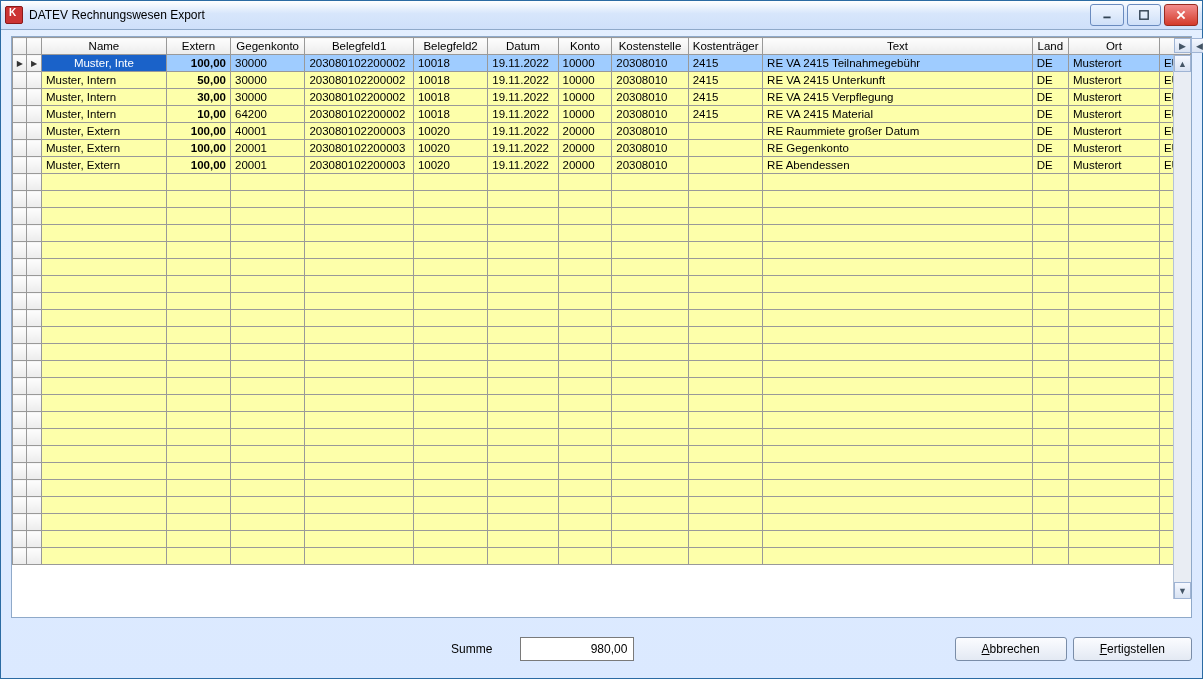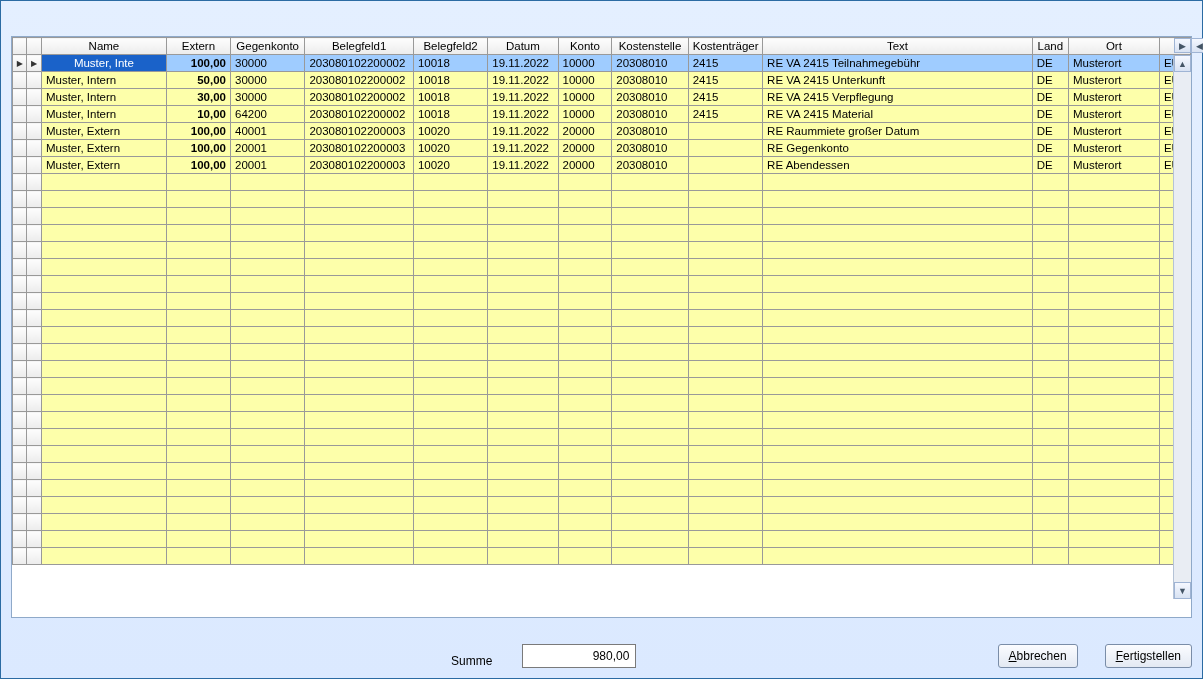--- a/index.html
+++ b/index.html
@@ -24,31 +24,53 @@
   tr.sel td.data{background:#9fccff;}
   tr.sel td.data.first{background:#1a62c9;color:#fff;text-align:center;}
   .num{text-align:right;font-weight:bold;}
   .scrollv{position:absolute;right:0;top:18px;bottom:18px;width:17px;background:#e9edf3;border-left:1px solid #b5c3d6;}
   .scrollv .sup,.scrollv .sdn{height:17px;background:linear-gradient(to bottom,#f5f8ff,#d8e2f2);border:1px solid #9fb4d4;box-sizing:border-box;display:flex;align-items:center;justify-content:center;font-size:9px;color:#456;position:absolute;left:0;right:0;}
   .scrollv .sup{top:0;} .scrollv .sdn{bottom:0;}
   .hscroll{height:17px;background:#e9edf3;border-top:1px solid #b5c3d6;position:relative;}
   .hscroll .sl,.hscroll .sr{width:17px;height:15px;background:linear-gradient(to bottom,#f5f8ff,#d8e2f2);border:1px solid #9fb4d4;box-sizing:border-box;display:flex;align-items:center;justify-content:center;font-size:9px;color:#456;position:absolute;top:0;}
   .hscroll .sl{left:0;} .hscroll .sr{right:0;}
   .hscroll .thumb{position:absolute;left:18px;width:48%;top:0;height:15px;background:linear-gradient(to bottom,#eaf2ff,#bcd3f4);border:1px solid #7fa0cf;border-radius:2px;}
-  .footer{position:absolute;left:10px;right:10px;bottom:10px;height:38px;display:flex;align-items:flex-end;gap:10px;}
+  .footer{position:absolute;left:10px;right:10px;bottom:10px;height:38px;display:flex;align-items:center;}
   .sumlabel{margin-left:440px;margin-right:20px;}
-  .suminput{width:100px;height:20px;border:1px solid #7a7a7a;padding:1px 6px;text-align:right;background:#fff;font-family:inherit;font-size:12px;}
+  .suminput{width:100px;height:20px;border:1px solid #7a7a7a;padding:1px 6px;text-align:right;background:#fff;font-family:inherit;font-size:12px;margin-left:8px;}
   .spacer{flex:1;}
-  .btn{height:24px;padding:0 10px;border:1px solid #7a8da8;background:linear-gradient(to bottom,#fbfcff,#e3e9f3);border-radius:3px;margin-left:17px;font-family:inherit;font-size:12px;}
+  .btn{height:24px;padding:0 26px;border:1px solid #7a8da8;background:linear-gradient(to bottom,#fbfcff,#e3e9f3);border-radius:3px;margin-left:6px;font-family:inherit;font-size:12px;}
   .btn .ul{text-decoration:underline;}
 </style>
 </head>
 <body>
 
 <div class="window">
+  <div class="titlebar">
+    <div class="appicon"></div>
+    <div class="title">DATEV Rechnungswesen Export</div>
+    <div class="winbtns">
+      <div class="winbtn">
+          <svg viewBox="0 0 10 10">
+            <line x1="2" y1="7" x2="8" y2="7" stroke="#345" stroke-width="1.5"></line>
+          </svg>
+        </div>
+      <div class="winbtn">
+          <svg viewBox="0 0 10 10">
+            <rect x="1.5" y="1.5" width="7" height="7" fill="none" stroke="#345" stroke-width="1.2"></rect>
+          </svg>
+        </div>
+      <div class="winbtn close">
+          <svg viewBox="0 0 10 10">
+            <line x1="2" y1="2" x2="8" y2="8" stroke="#fff" stroke-width="1.5"></line>
+            <line x1="8" y1="2" x2="2" y2="8" stroke="#fff" stroke-width="1.5"></line>
+          </svg>
+        </div>
+    </div>
+  </div>
 
   <div class="content">
     <div class="gridwrap">
       <table id="grid">
           <colgroup>
             <col style="width: 14px;">
             <col style="width: 14px;">
             <col style="width: 121px;">
             <col style="width: 62px;">
             <col style="width: 72px;">

